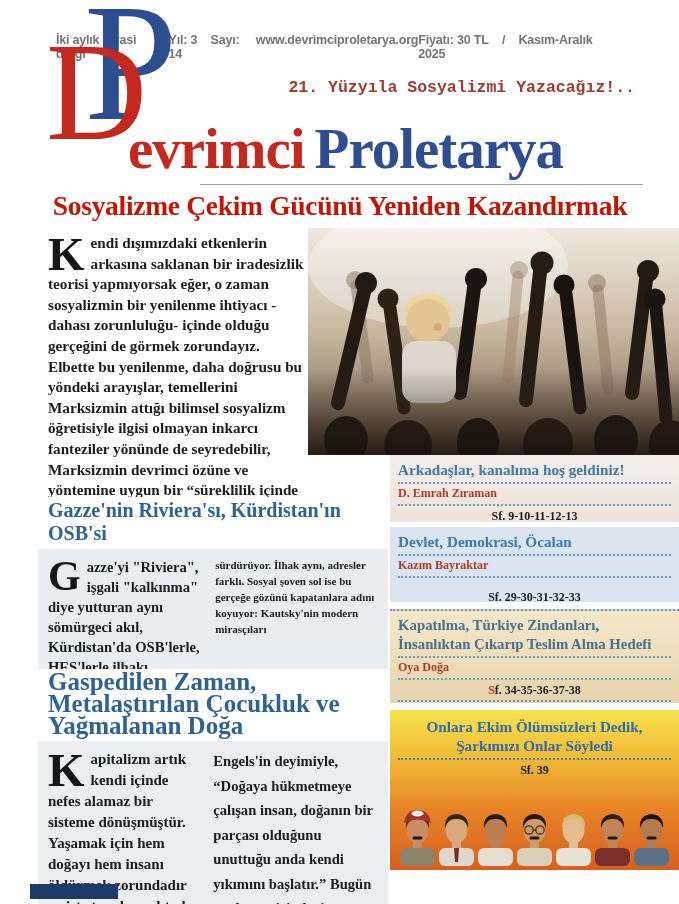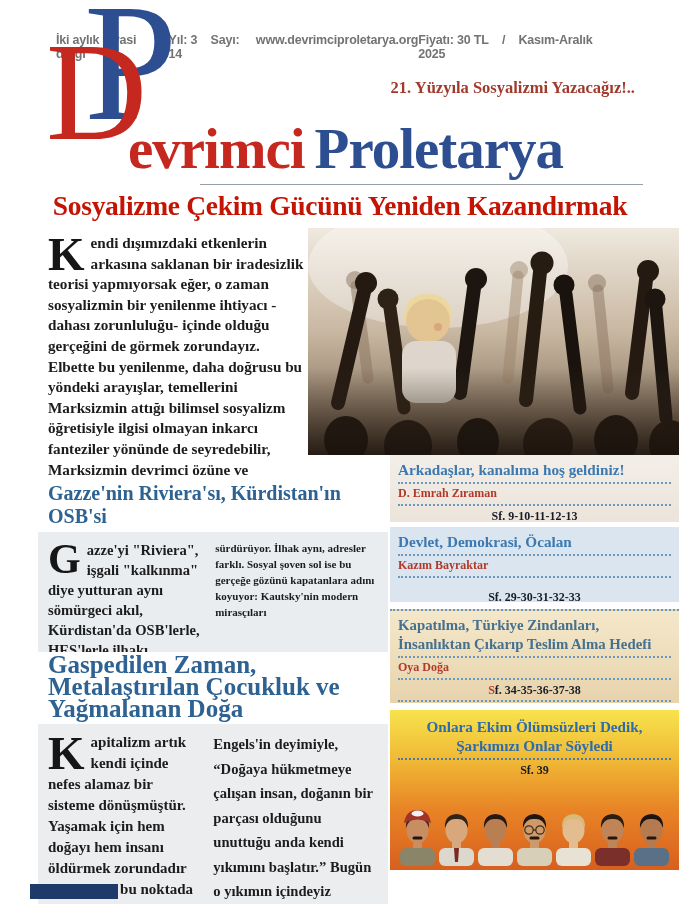--- a/index.html
+++ b/index.html
@@ -26,21 +26,21 @@
     color:#c5281e; font-weight:400;
   }
   .logo-text {
     position:absolute; left:128px; top:120px; font-size:57px; line-height:1;
     font-weight:700; letter-spacing:-1px; white-space:nowrap;
   }
   .logo-text .red  { color:#c5281e; }
   .logo-text .blue { color:#2d4e91; margin-left:10px; }
   .tagline {
     position:absolute; right:44px; top:78px;
-    font-family:Liberation Serif, serif; font-weight:600;
+    font-family:Liberation Mono, monospace; font-weight:600;
     font-size:16.5px; color:#a03a2c;
   }
   .logo-rule {
     position:absolute; left:200px; right:36px; top:184px;
     border-top:1.5px solid #9aa0a8;
   }
   
   .headline {
     position:absolute; left:40px; top:190px; width:600px; text-align:center;
     font-size:27.5px; font-weight:700; color:#c41403; letter-spacing:-0.3px;
@@ -81,21 +81,21 @@
   .sb3 .sb-pages::first-letter { color:#c0392b; }
   .sb4 { top:710px; height:160px; padding:7px 8px 0 8px;
          background:linear-gradient(180deg,#f7e34d 0%,#f0b735 32%,#e88426 62%,#d85f1e 100%); }
   .sb4 .sb-title { color:#2d6bad; border-color:#4a7aa5;text-align:center; }
   .portraits-row {
     position:absolute; left:6px; right:6px; bottom:4px; height:62px;
     display:flex; justify-content:center; align-items:flex-end; gap:2px;
   }
   .portraits-row svg { width:37px; height:58px; }
   
-  .section { position:absolute; left:38px; width:350px; }
+  .section { position:absolute; left:38px; width:350px;margin-top:17px; }
   .sec-heading { font-size:20px; line-height:23px; font-weight:700; color:#2d6292;
                  padding:2px 0 4px 10px; background:#fff; }
   .sec-body { background:#eaedf0; padding:8px 10px 6px 10px; display:flex; gap:14px; }
   .sec-col { font-weight:700; color:#1c1c1c; }
   .sec-footer { text-align:right; font-size:12px; padding:4px 10px 5px 0; white-space:nowrap; }
   .sec-footer .author { color:#b0392a; font-weight:700; margin-right:6px; }
   .sec-footer .pages  { color:#171c26; font-weight:700; }
   .sec-gazze { top:480px; }
   .sec-gazze .sec-col1 { width:158px; font-size:14.6px; line-height:20px; }
   .sec-gazze .sec-col2 { width:168px; font-size:11px; line-height:16px; }

